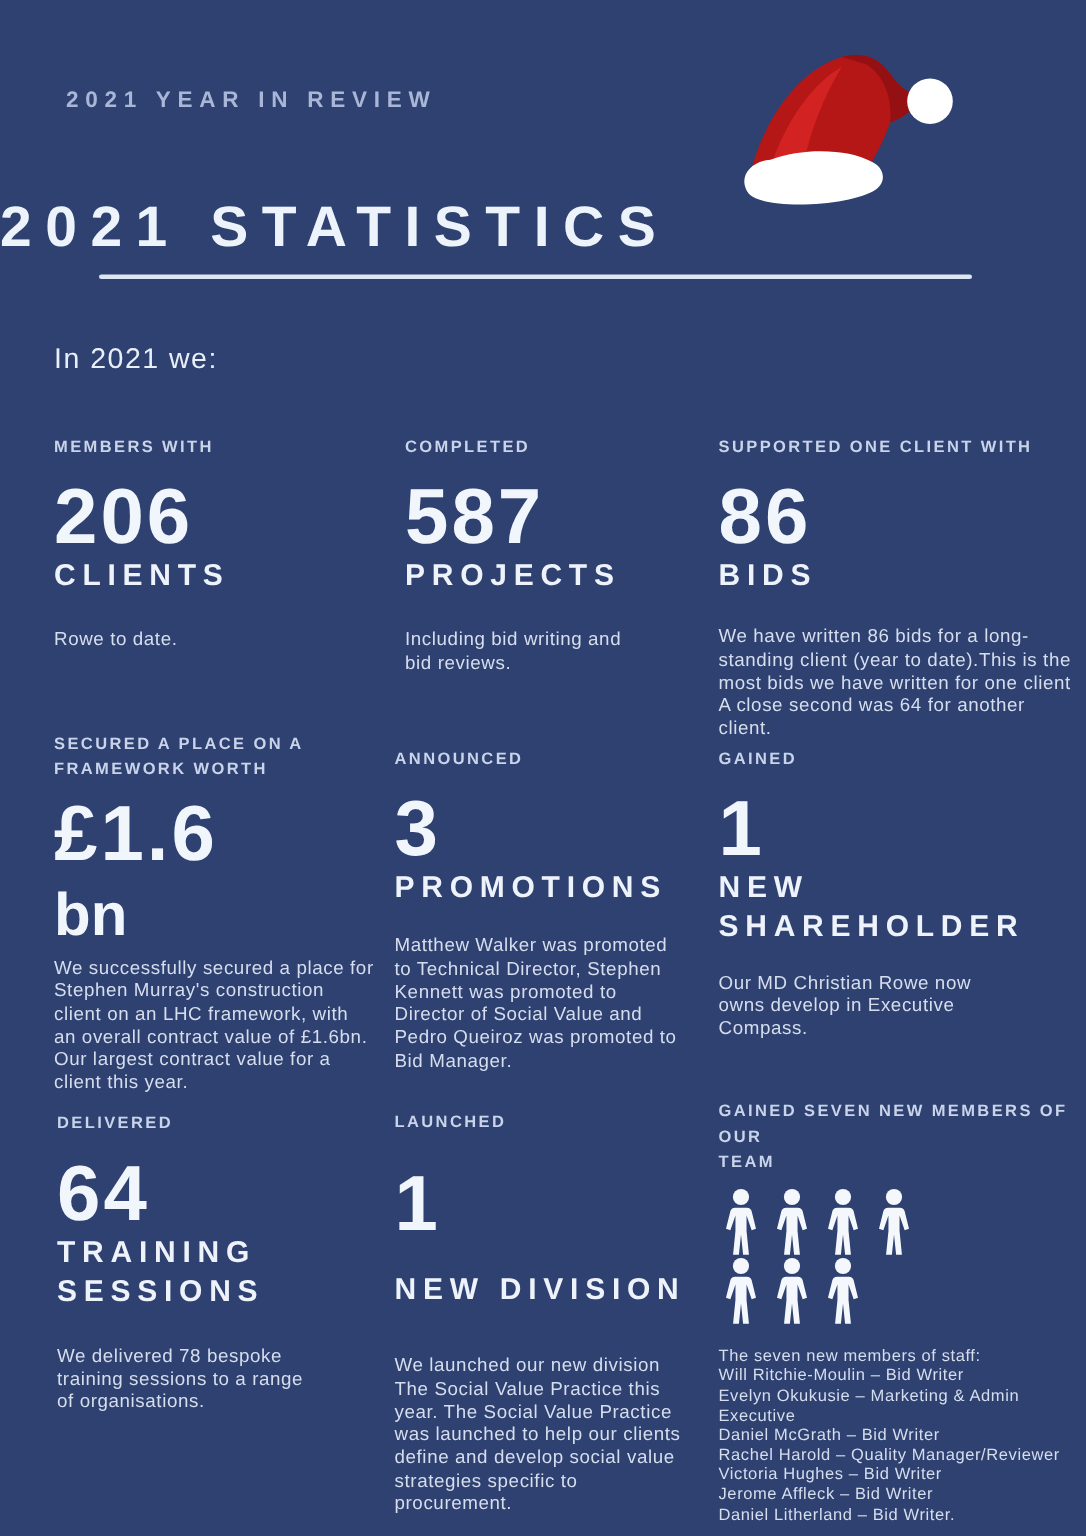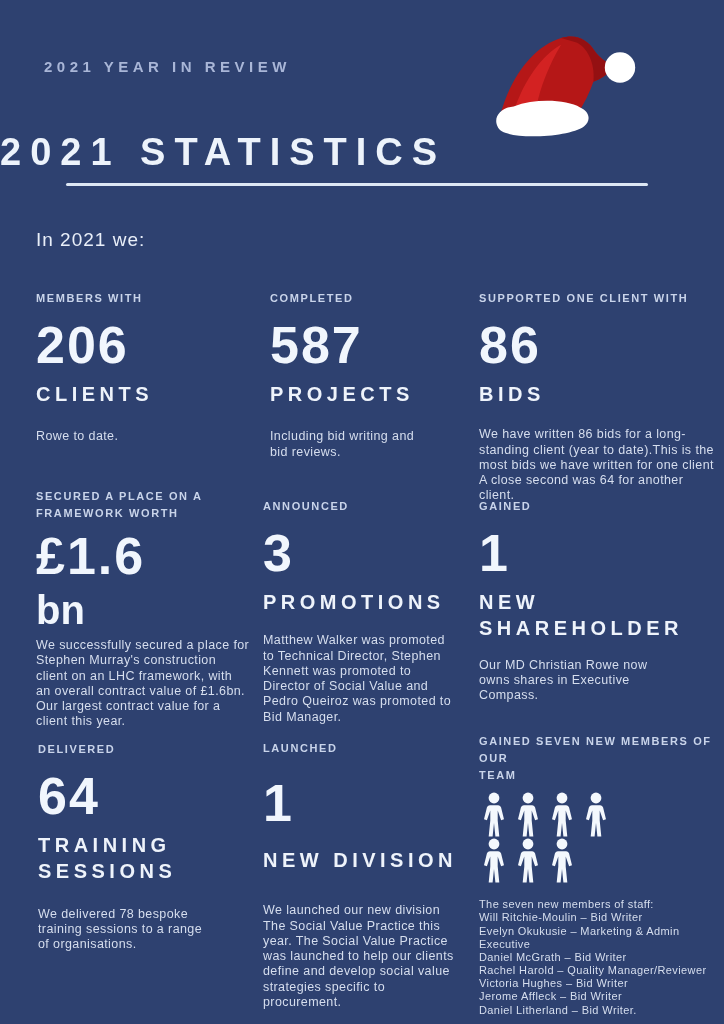--- a/index.html
+++ b/index.html
@@ -34,21 +34,21 @@
   }
   .stat-value {
     margin-top:12px; font-size:52px; font-weight:800; line-height:1;
     letter-spacing:2px; color:#f1f6fd;
   }
   .stat-value2 {
     margin-top:8px; font-size:40px; font-weight:800; line-height:1;
     color:#f1f6fd;
   }
   .stat-heading {
-    margin-top:10px; font-size:20px; font-weight:800; letter-spacing:4.5px;
+    font-size:20px; font-weight:800; letter-spacing:4.5px;
     color:#eef3fb; line-height:1.32; white-space:pre-line;
   }
   .stat-desc {
     margin-top:22px; font-size:12.5px; line-height:1.22; letter-spacing:0.4px;
     color:#d6deee; white-space:pre-line;
   }
   .stat-desc.tight { margin-top:8px; }
   .stat-desc.staff { margin-top:14px; font-size:11px; line-height:1.2; }
   .people { margin-top:8px; width:150px; }
   .people-row { display:flex; gap:4px; }
@@ -133,21 +133,21 @@
 Pedro Queiroz was promoted to
 Bid Manager.</p>
   </section>
 
   <section class="stat" style="left:479px; top:498px; width:238px;">
     <div class="stat-label">GAINED</div>
     <div class="stat-value">1</div>
     <div class="stat-heading">NEW
 SHAREHOLDER</div>
     <p class="stat-desc" style="margin-top:16px;">Our MD Christian Rowe now
-owns shares in Executive
+owns develop in Executive
 Compass.</p>
   </section>
 
   <section class="stat" style="left:38px; top:741px; width:218px;">
     <div class="stat-label">DELIVERED</div>
     <div class="stat-value">64</div>
     <div class="stat-heading">TRAINING
 SESSIONS</div>
     <p class="stat-desc">We delivered 78 bespoke
 training sessions to a range

